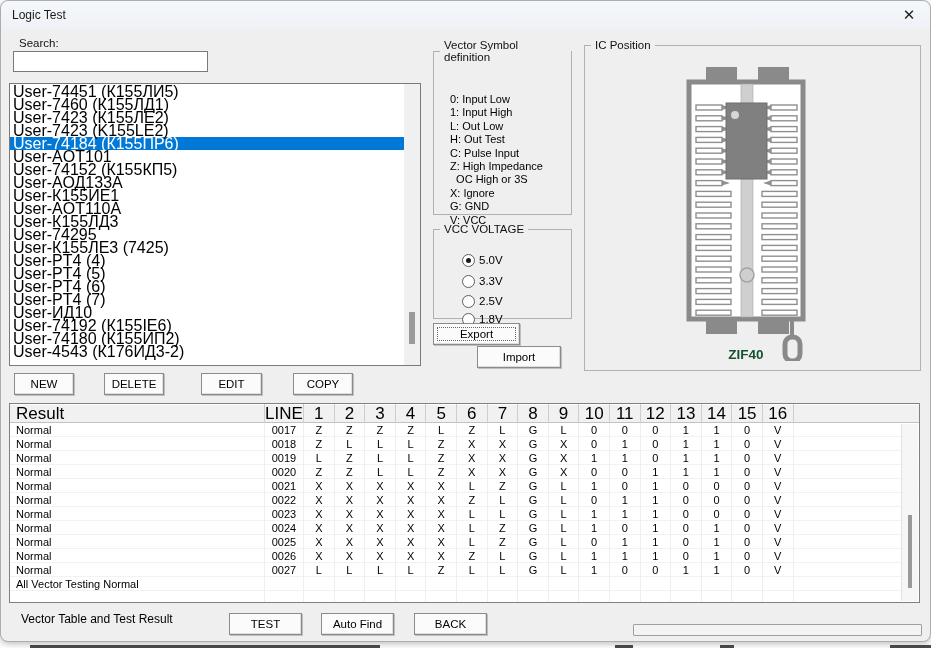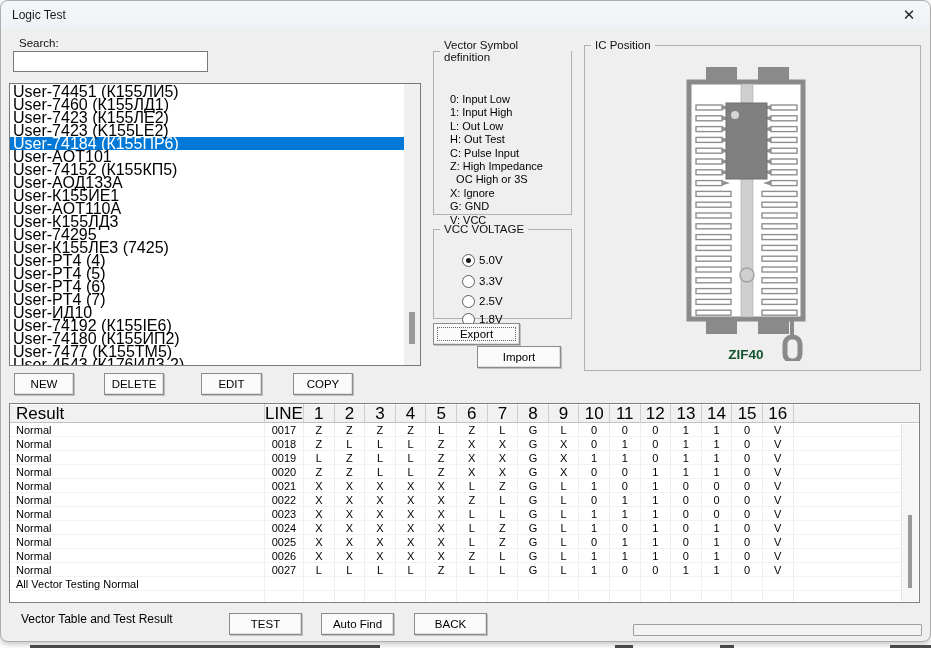--- a/index.html
+++ b/index.html
@@ -120,21 +120,20 @@
           <div class="list-item">User-К155ЛД3</div>
           <div class="list-item">User-74295</div>
           <div class="list-item">User-К155ЛЕ3 (7425)</div>
           <div class="list-item">User-PT4 (4)</div>
           <div class="list-item">User-PT4 (5)</div>
           <div class="list-item">User-PT4 (6)</div>
           <div class="list-item">User-PT4 (7)</div>
           <div class="list-item">User-ИД10</div>
           <div class="list-item">User-74192 (К155IE6)</div>
           <div class="list-item">User-74180 (К155ИП2)</div>
-          <div class="list-item">User-7477 (K155TM5)</div>
           <div class="list-item">User-4543 (К176ИД3-2)</div>
         </div>
       <div class="list-scroll">
         <div class="thumb"></div>
       </div>
     </div>
 
     <button class="btn" style="left:13px;top:372px;width:60px;">NEW</button>
     <button class="btn" style="left:103px;top:372px;width:60px;">DELETE</button>
     <button class="btn" style="left:200px;top:372px;width:61px;">EDIT</button>

